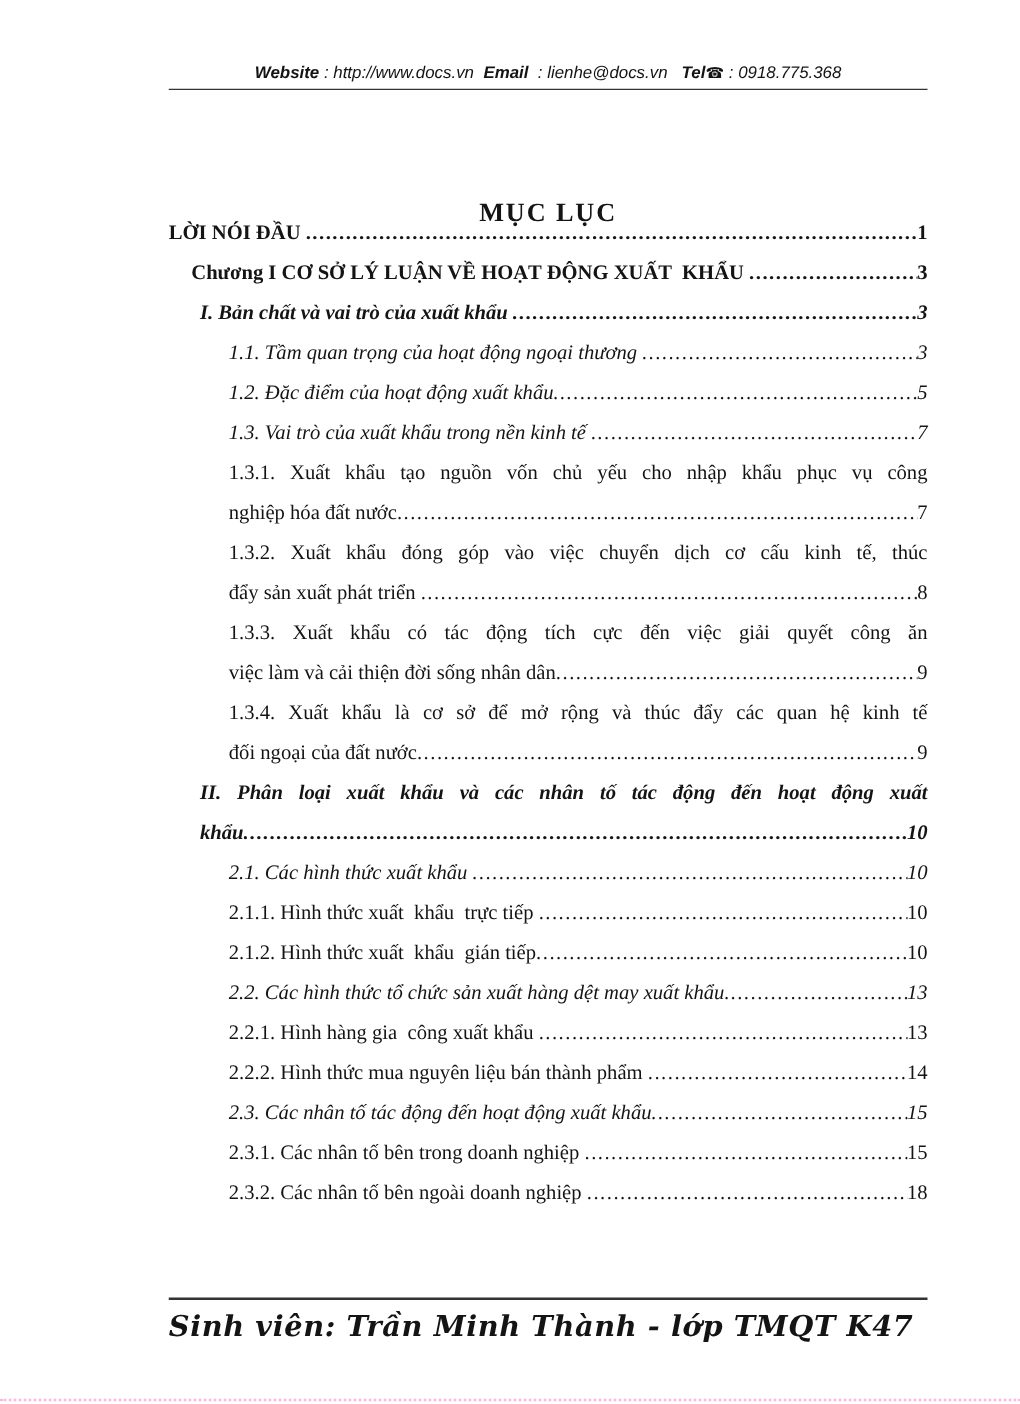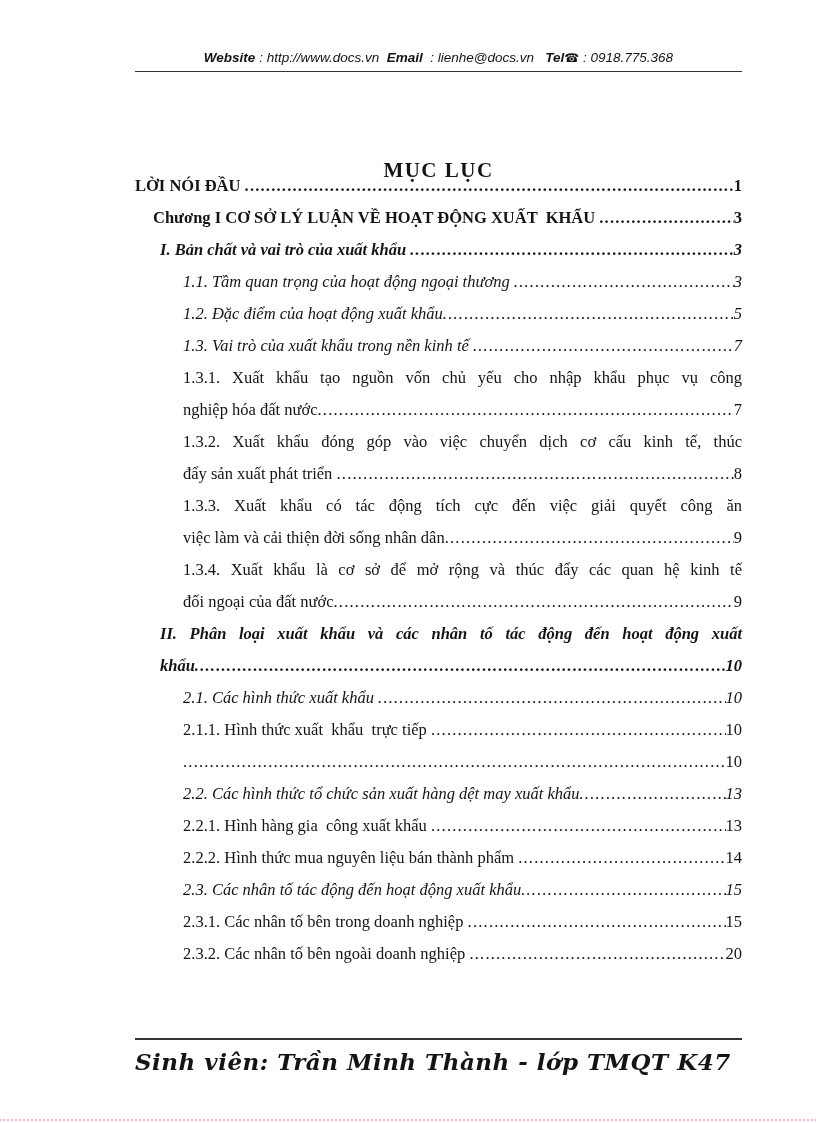--- a/index.html
+++ b/index.html
@@ -163,20 +163,21 @@
       </div>
       <div class="entry lv4 normal">
         <div class="leader-row">
           <span class="row-text">2.1.1. Hình thức xuất  khẩu  trực tiếp </span>
           <span class="dots">............................................................................................................................................................................................................................</span>
           <span class="page-num">10</span>
         </div>
       </div>
       <div class="entry lv4 normal">
         <div class="leader-row">
+          <span class="row-text">2.1.2. Hình thức xuất  khẩu  gián tiếp</span>
           <span class="dots">............................................................................................................................................................................................................................</span>
           <span class="page-num">10</span>
         </div>
       </div>
       <div class="entry lv3 italic">
         <div class="leader-row">
           <span class="row-text">2.2. Các hình thức tổ chức sản xuất hàng dệt may xuất khẩu</span>
           <span class="dots">............................................................................................................................................................................................................................</span>
           <span class="page-num">13</span>
         </div>
@@ -206,21 +207,21 @@
         <div class="leader-row">
           <span class="row-text">2.3.1. Các nhân tố bên trong doanh nghiệp </span>
           <span class="dots">............................................................................................................................................................................................................................</span>
           <span class="page-num">15</span>
         </div>
       </div>
       <div class="entry lv4 normal">
         <div class="leader-row">
           <span class="row-text">2.3.2. Các nhân tố bên ngoài doanh nghiệp </span>
           <span class="dots">............................................................................................................................................................................................................................</span>
-          <span class="page-num">20</span>
+          <span class="page-num">18</span>
         </div>
       </div>
     </div>
 
   <div class="doc-footer"><span>Sinh viên: Trần Minh Thành - lớp TMQT K47</span></div>
 
   <div class="bottom-dotted"></div>
 
 </div>
 

